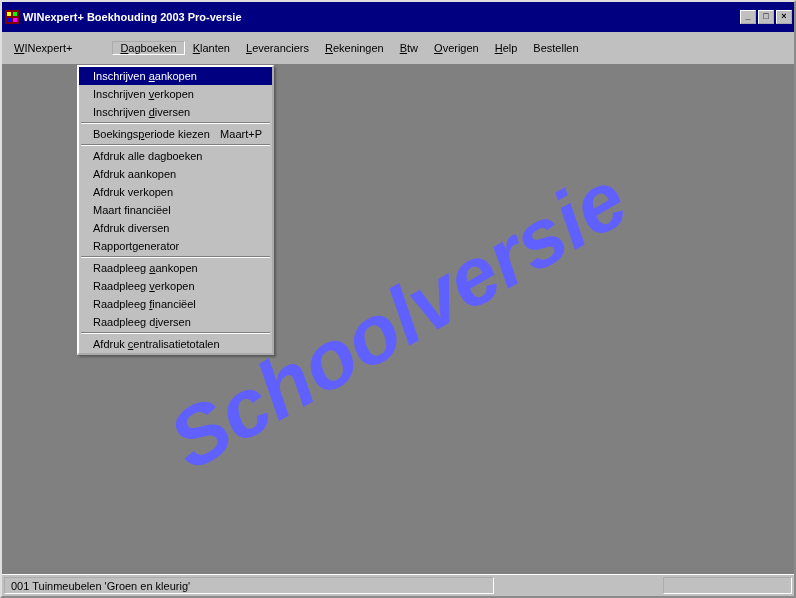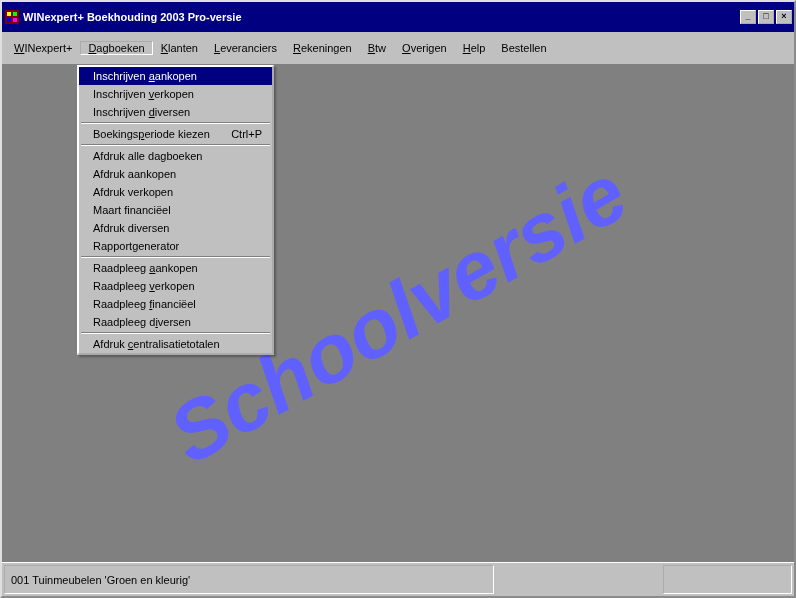--- a/index.html
+++ b/index.html
@@ -59,20 +59,21 @@
     border-bottom: 1px solid #808080;
   }
   .menu-item {
     padding: 1px 8px;
     cursor: default;
   }
   .menu-item.open {
     background: #c0c0c0;
     border: 1px inset #fff;
     padding: 0 7px;
+    margin-left: 32px;
   }
   .underline { text-decoration: underline; }
   .client {
     flex: 1;
     background: #808080;
     position: relative;
     overflow: hidden;
   }
   .watermark {
     position: absolute;
@@ -106,21 +107,21 @@
     background: #000080;
     color: #fff;
   }
   .dd-sep {
     height: 2px;
     margin: 1px 2px;
     border-top: 1px solid #808080;
     border-bottom: 1px solid #fff;
   }
   .statusbar {
-    height: 34px;
+    height: 22px;
     background: #c0c0c0;
     display: flex;
     padding: 2px;
     gap: 2px;
     border-top: 1px solid #fff;
   }
   .status-cell {
     border: 1px inset #fff;
     padding: 2px 6px;
     font-size: 11px;
@@ -174,21 +175,21 @@
         </div>
         <div class="dd-item">
           <span>Inschrijven <span class="underline">v</span>erkopen</span>
         </div>
         <div class="dd-item">
           <span>Inschrijven <span class="underline">d</span>iversen</span>
         </div>
         <div class="dd-sep"></div>
         <div class="dd-item">
           <span>Boekings<span class="underline">p</span>eriode kiezen</span>
-          <span>Ctrl+P</span>
+          <span>Maart+P</span>
         </div>
         <div class="dd-sep"></div>
         <div class="dd-item">
           <span>Afdruk alle dagboeken</span>
         </div>
         <div class="dd-item">
           <span>Afdruk aankopen</span>
         </div>
         <div class="dd-item">
           <span>Afdruk verkopen</span>

